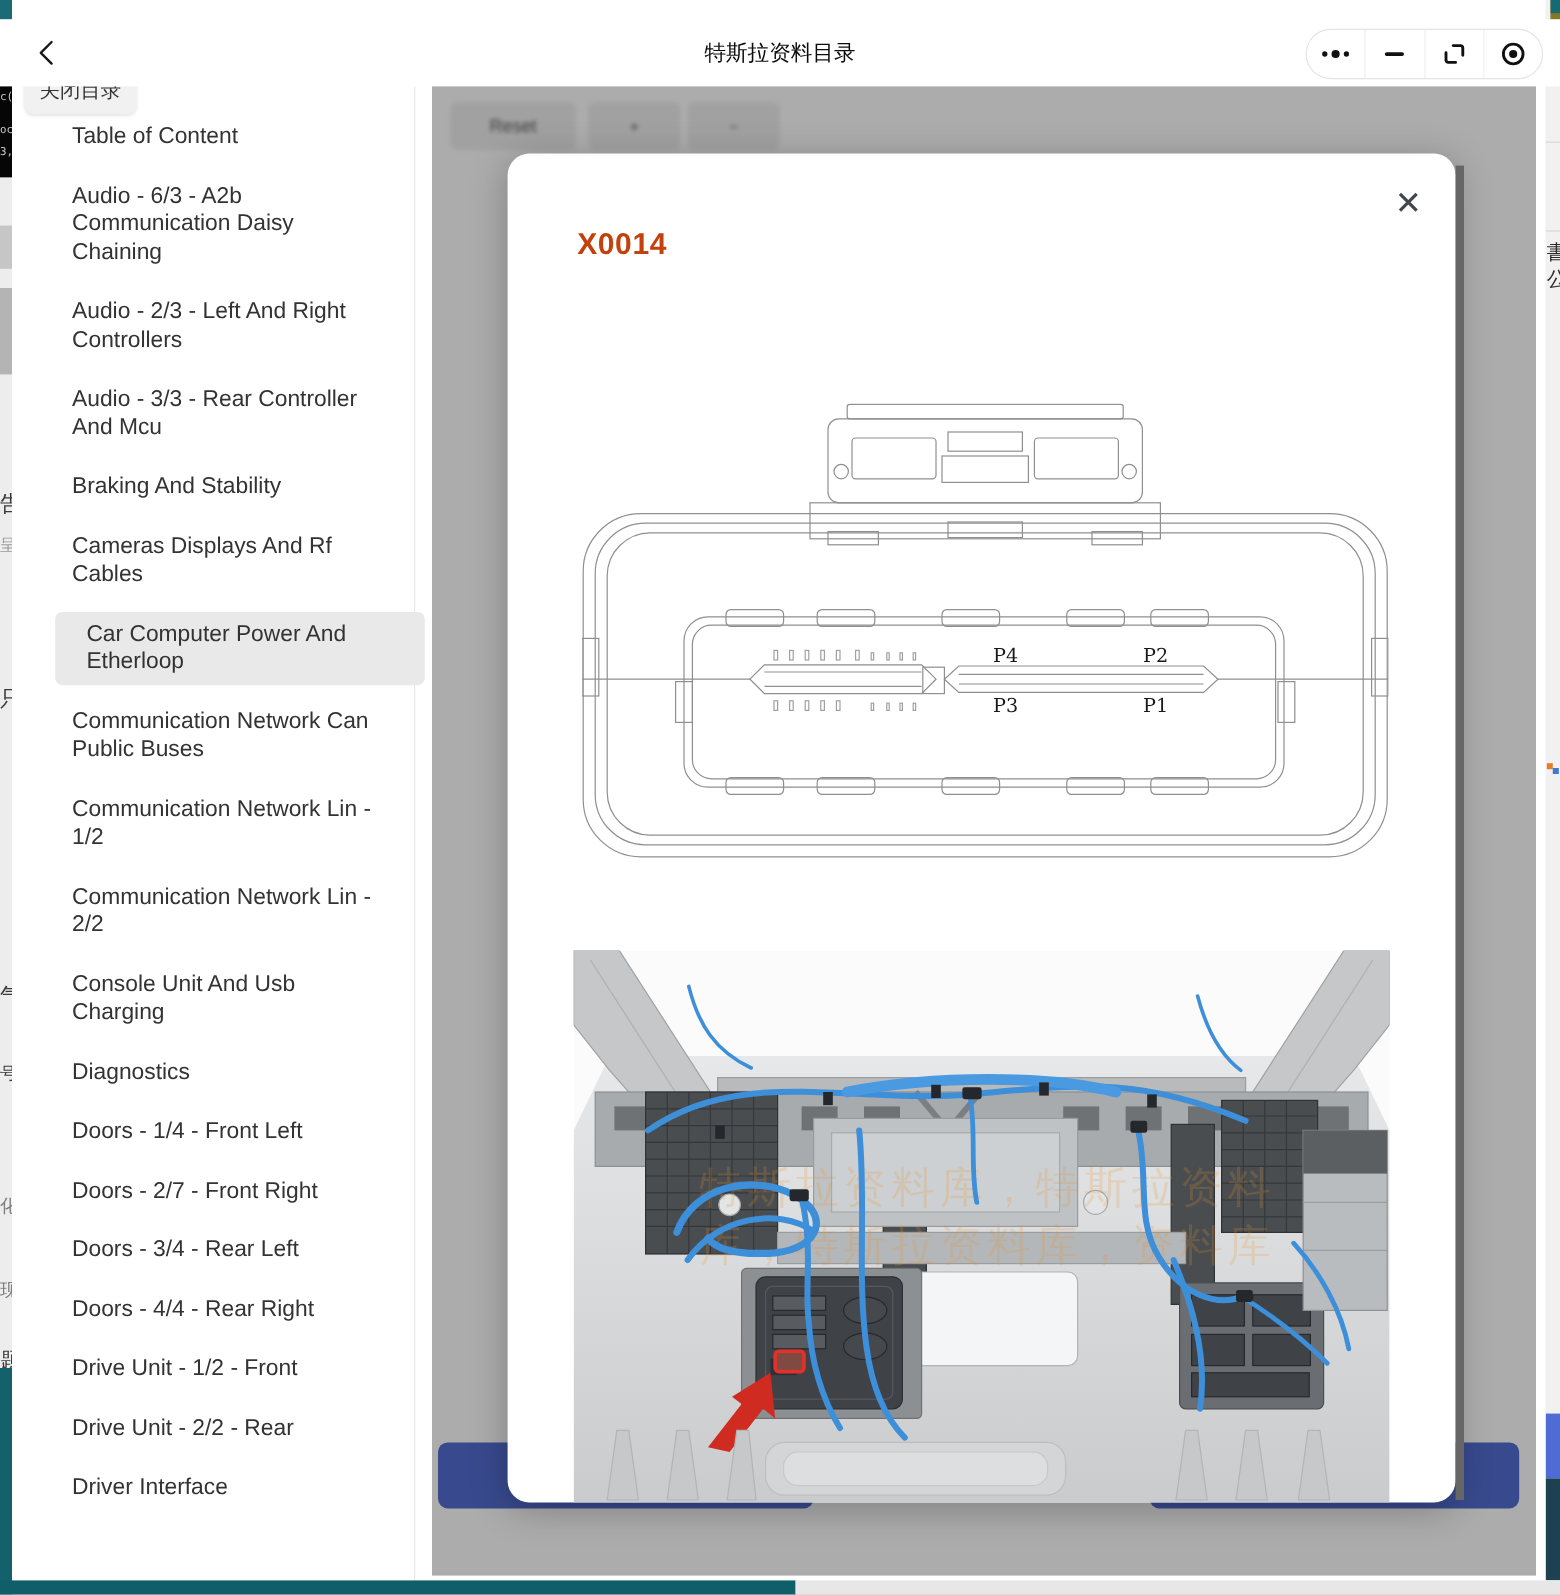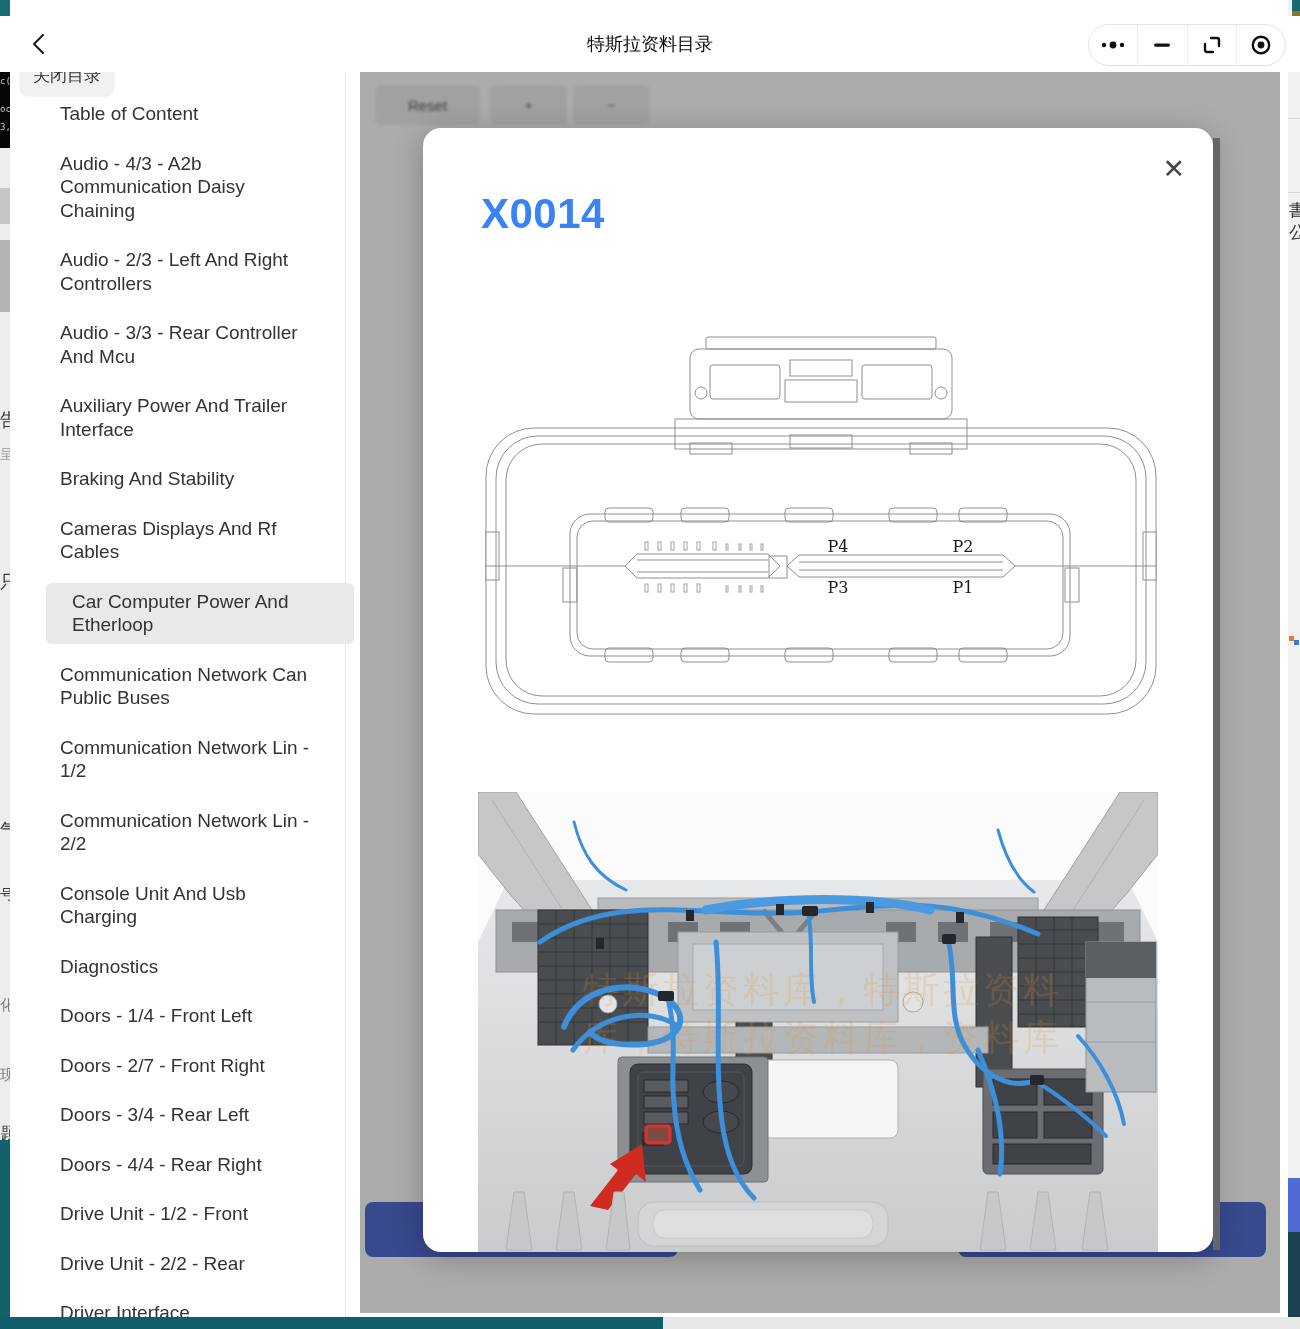--- a/index.html
+++ b/index.html
@@ -52,21 +52,21 @@
 
   
   .bottom-teal{position:absolute;left:0;top:1317px;width:663px;height:12px;background:#0f5e69;z-index:25;}
   .bottom-gray{position:absolute;left:663px;top:1317px;width:637px;height:12px;background:#e7e7e7;z-index:25;}
 
   
   .modal{position:absolute;left:423px;top:128px;width:790px;height:1124px;background:#fff;
          border-radius:18px;z-index:30;overflow:hidden;box-shadow:0 6px 30px rgba(0,0,0,.25);}
   .modal-close{position:absolute;top:28px;right:28px;font-size:27px;font-weight:300;color:#42474e;
                line-height:1;cursor:pointer;}
-  .modal-title{position:absolute;top:62px;left:58px;font-size:42px;font-weight:600;color:#3b82f6;
+  .modal-title{position:absolute;top:62px;left:58px;font-size:25px;font-weight:600;color:#c2410c;
                letter-spacing:0.5px;}
   .scroll-thumb{position:absolute;left:1213px;top:138px;width:7px;height:1112px;background:#666;
                 z-index:31;cursor:pointer;}
   .diagram{position:absolute;top:208px;left:62px;}
   .photo{position:absolute;top:664px;left:55px;}
   .serifed{font-family:"DejaVu Serif","Liberation Serif",serif;}
 </style>
 </head>
 <body>
 
@@ -126,34 +126,31 @@
   <div class="drawer">
     <div class="drawer-divider"></div>
     <div class="close-dir">关闭目录</div>
     <div class="toc">
 
         <div class="toc-item">
           <span>Table of Content</span>
         </div>
 
         <div class="toc-item">
-          <span>Audio - 4/3 - A2b Communication Daisy Chaining</span>
+          <span>Audio - 6/3 - A2b Communication Daisy Chaining</span>
         </div>
 
         <div class="toc-item">
           <span>Audio - 2/3 - Left And Right Controllers</span>
         </div>
 
         <div class="toc-item">
           <span>Audio - 3/3 - Rear Controller And Mcu</span>
         </div>
 
-        <div class="toc-item">
-          <span>Auxiliary Power And Trailer Interface</span>
-        </div>
 
         <div class="toc-item">
           <span>Braking And Stability</span>
         </div>
 
         <div class="toc-item">
           <span>Cameras Displays And Rf Cables</span>
         </div>
 
         <div class="toc-item selected">

